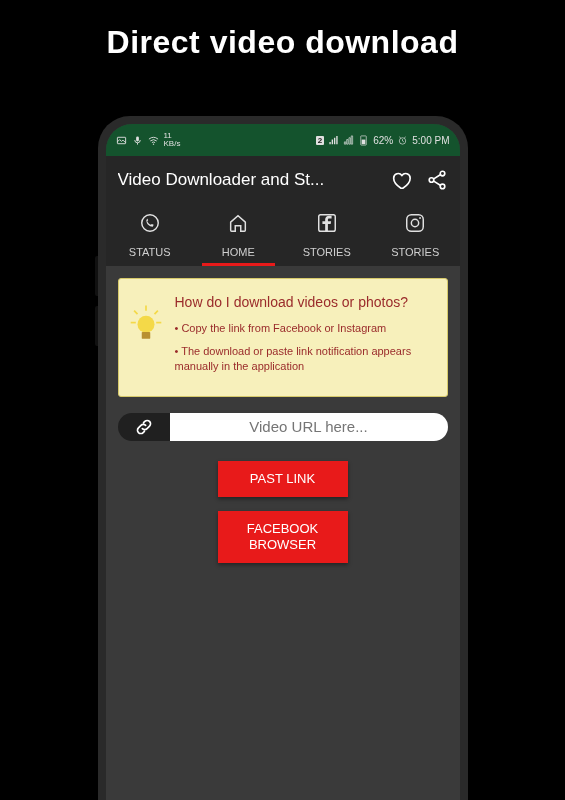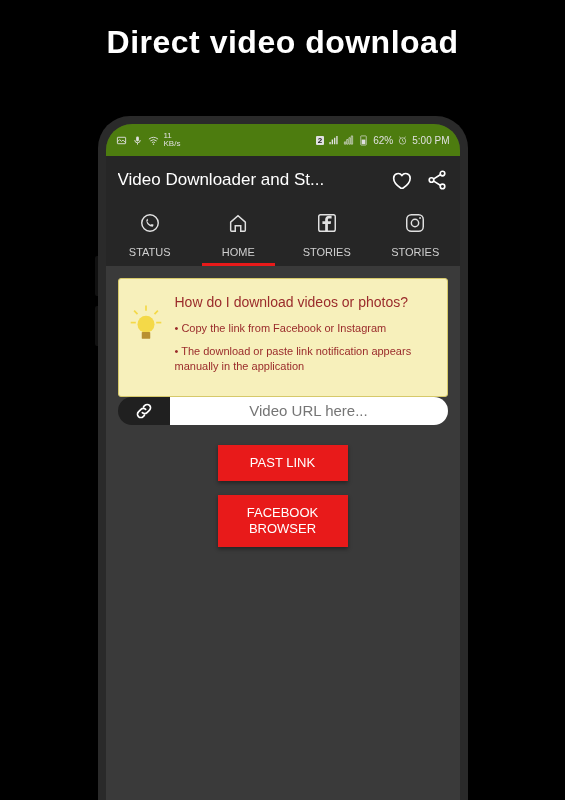--- a/index.html
+++ b/index.html
@@ -42,21 +42,21 @@
 .screen {
   width: 100%;
   height: 100%;
   background: #3a3a3a;
   border-radius: 26px 26px 0 0;
   overflow: hidden;
   position: relative;
 }
 .statusbar {
   height: 32px;
-  background: #4d7c0f;
+  background: #14532d;
   display: flex;
   align-items: center;
   justify-content: space-between;
   padding: 0 10px;
   color: #e0e0e0;
   font-size: 10px;
 }
 .sb-left { display: flex; gap: 5px; align-items: center; }
 .sb-right { display: flex; gap: 4px; align-items: center; }
 .sb-ico { width: 11px; height: 11px; fill: #e0e0e0; }
@@ -97,20 +97,21 @@
   height: 3px;
   background: #e81a1a;
 }
 .content { padding: 12px; }
 .infobox {
   background: #f7f0bb;
   border: 1px solid #d6c96a;
   border-radius: 3px;
   padding: 14px 14px 14px 56px;
   position: relative;
+  margin-bottom: 16px;
 }
 .bulb {
   position: absolute;
   left: 10px; top: 26px;
   width: 34px; height: 42px;
 }
 .bulb .rays line { stroke: #f4d948; stroke-width: 2; }
 .bulb .body { fill: #f4d948; }
 .bulb .base { fill: #b89030; }
 .info-title { color: #9a2b2b; font-size: 14px; margin-bottom: 10px; line-height: 1.3; }

